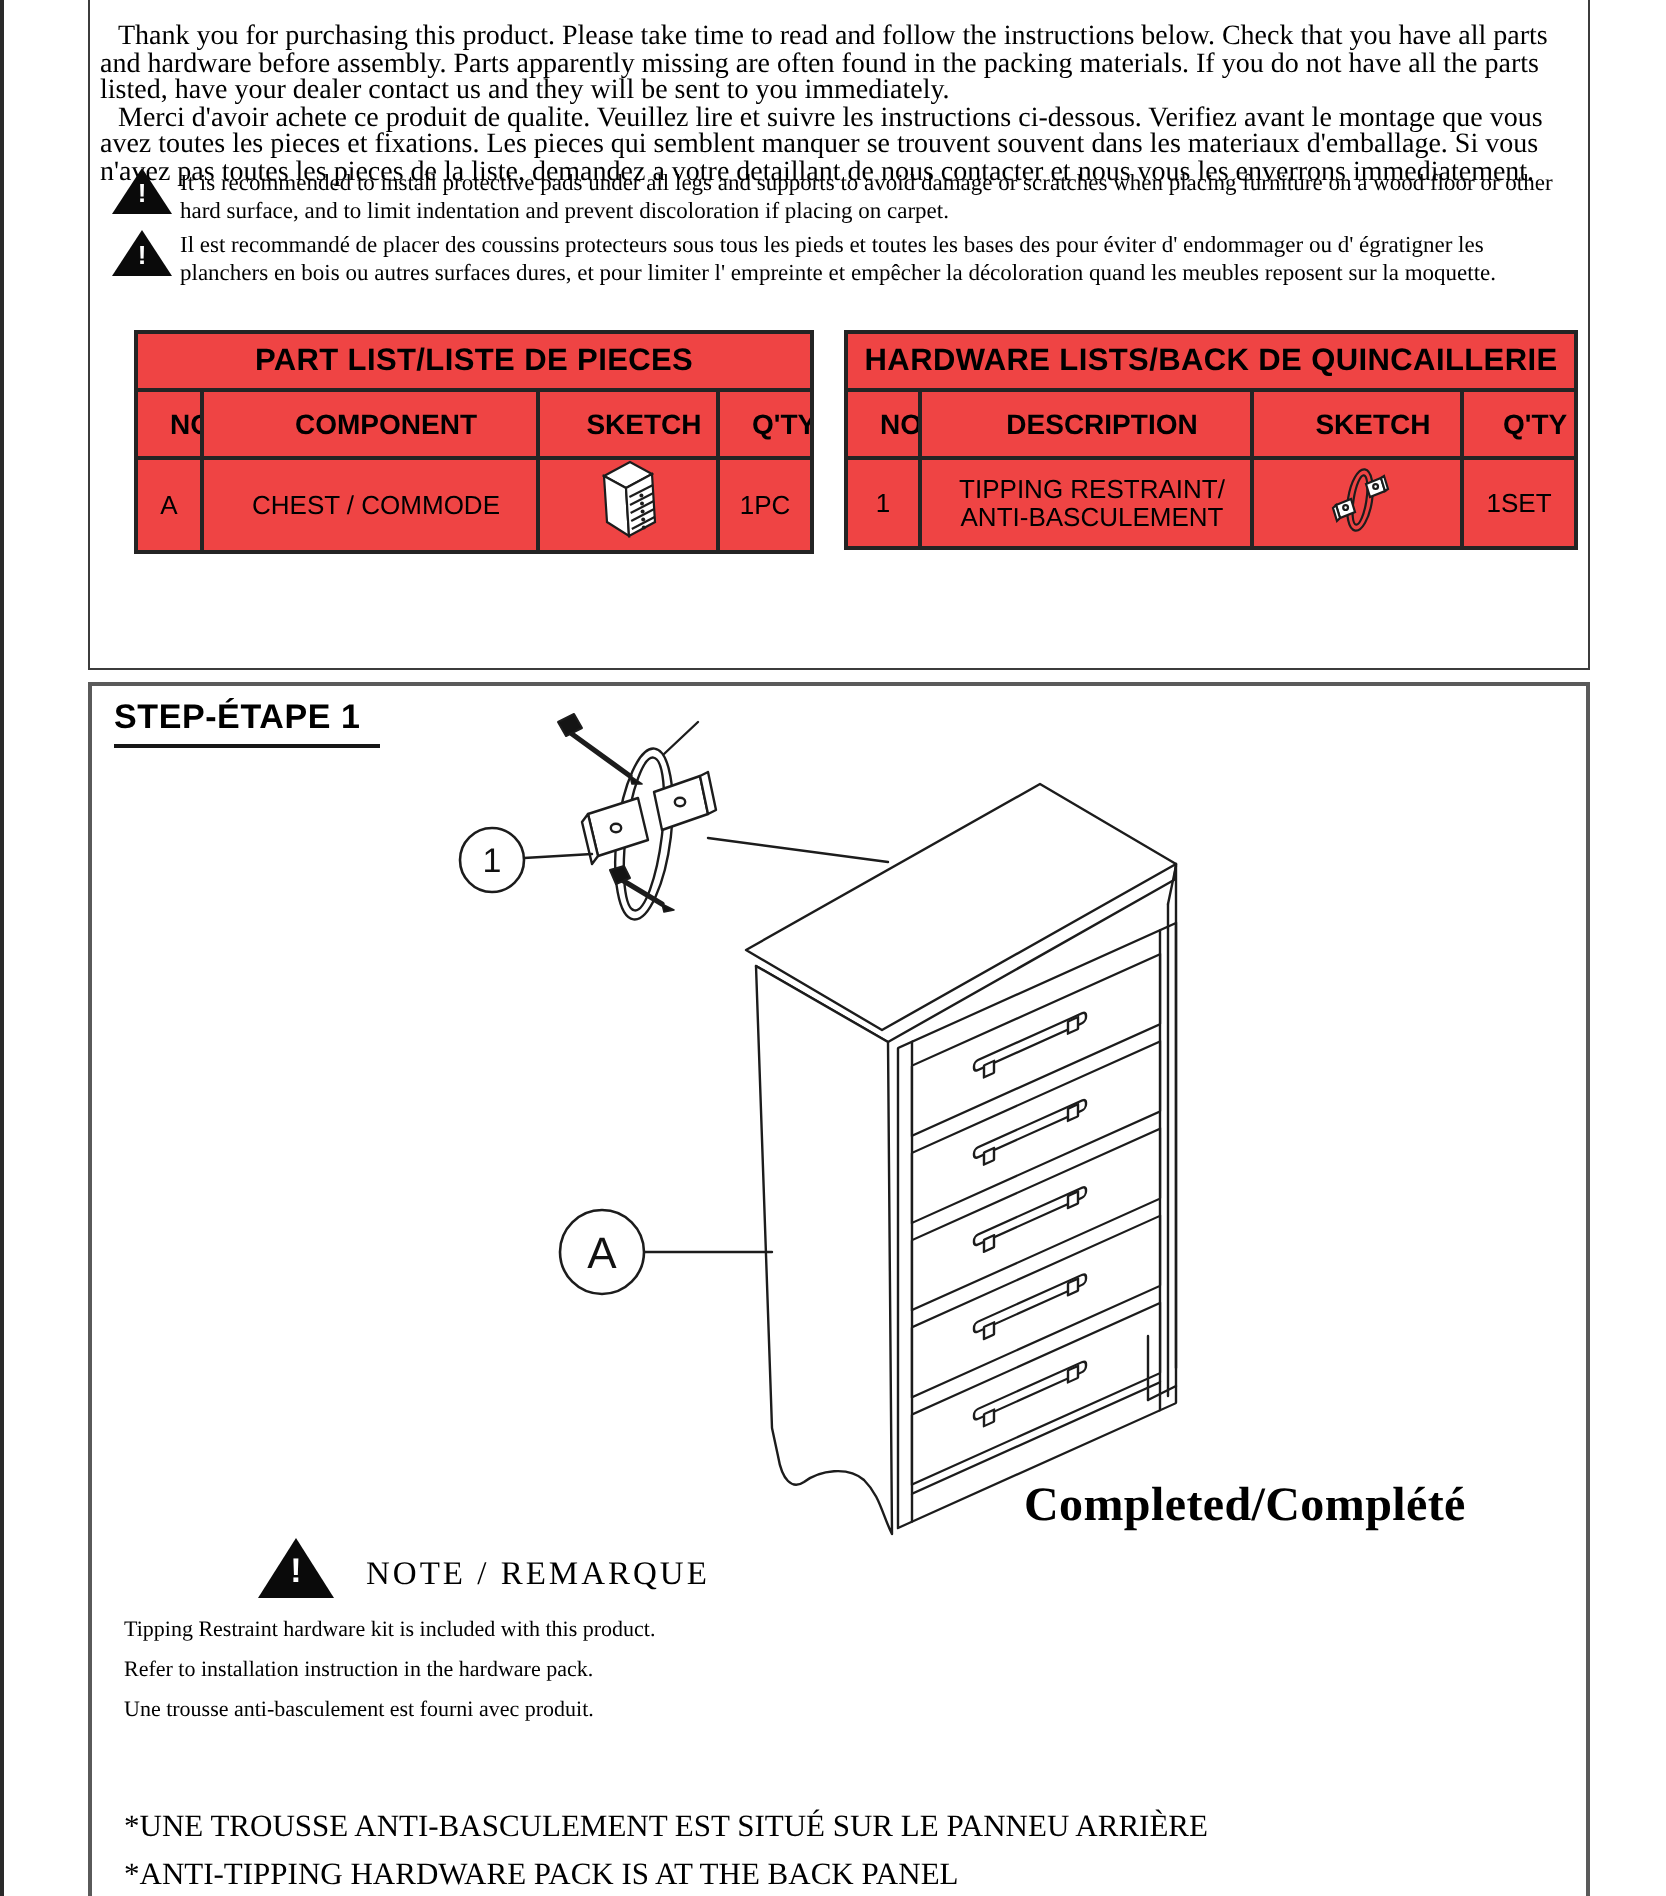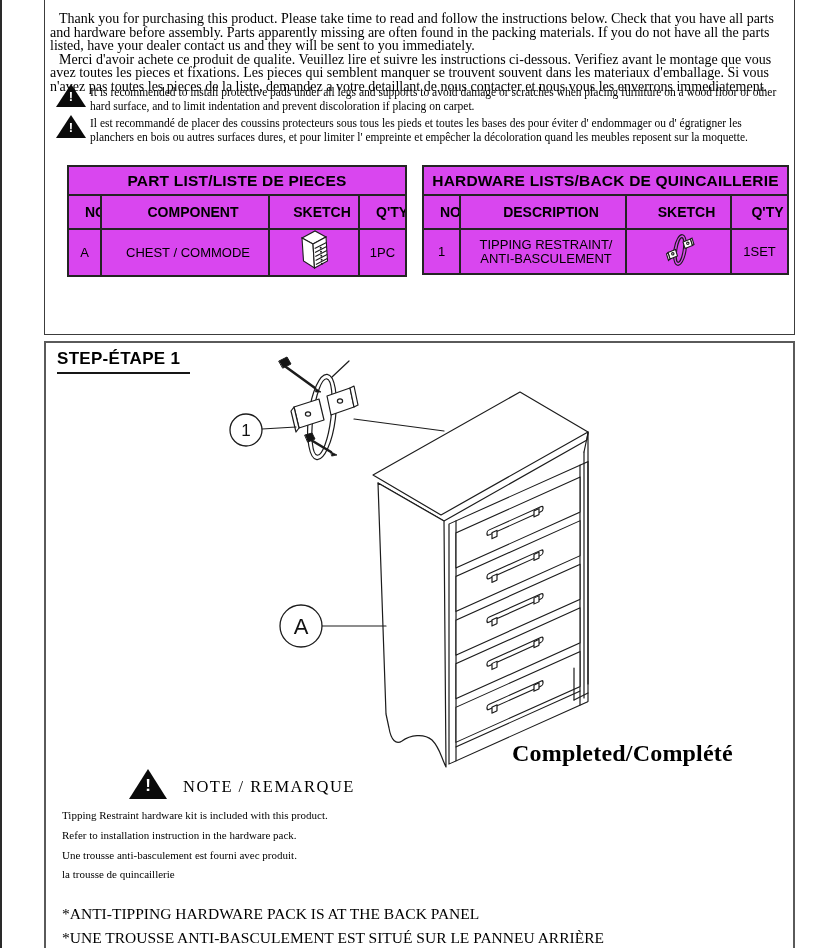--- a/index.html
+++ b/index.html
@@ -29,21 +29,21 @@
   .tri { position:relative; flex:0 0 auto; background:#0a0a0a;
     clip-path: polygon(50% 0, 100% 100%, 0 100%); margin-right:4px; }
   .tri-sm { width:30px; height:23px; }
   .tri-lg { width:38px; height:30px; }
   .tri .bang { position:absolute; left:0; right:0; top:4px; bottom:0;
     color:#fff; text-align:center; font-family:"Liberation Sans",sans-serif;
     font-size:13px; line-height:18px; font-weight:bold; }
   .tri-lg .bang { font-size:17px; line-height:22px; top:6px; }
 
   table.itable { position:absolute; border-collapse:collapse; table-layout:fixed;
-    font-family:"Liberation Sans",sans-serif; background:#d946ef; }
+    font-family:"Liberation Sans",sans-serif; background:#ef4444; }
   table.itable td { border:2px solid #242424; text-align:center; vertical-align:middle;
     overflow:hidden; }
   tr.t-title td { height:29px; font-weight:bold; font-size:15.5px; letter-spacing:0.2px; }
   tr.t-head td { height:34px; font-weight:bold; font-size:14px;padding-left:16px; }
   tr.t-data td { height:34px; font-size:13px; }
   td.cl { text-align:left; padding-left:6px; }
   td.desc { font-size:12px; line-height:14px; }
 
   .step-h { left:57px; top:349px; font-family:"Liberation Sans",sans-serif;
     font-weight:bold; font-size:17px; letter-spacing:0.3px;
@@ -284,21 +284,20 @@
 
   <div class="abs tri tri-lg note-tri">
     <div class="bang">!</div>
   </div>
   <div class="abs note-head">NOTE / REMARQUE</div>
 
   <div class="abs note-lines">
     <div>Tipping Restraint hardware kit is included with this product.</div>
     <div>Refer to installation instruction in the hardware pack.</div>
     <div>Une trousse anti-basculement est fourni avec produit.</div>
-    <div>la trousse de quincaillerie</div>
   </div>
 
   <div class="abs foot-lines">
+    <div>*UNE TROUSSE ANTI-BASCULEMENT EST SITUÉ SUR LE PANNEU ARRIÈRE</div>
     <div>*ANTI-TIPPING HARDWARE PACK IS AT THE BACK PANEL</div>
-    <div>*UNE TROUSSE ANTI-BASCULEMENT EST SITUÉ SUR LE PANNEU ARRIÈRE</div>
   </div>
 
 </div>
 
 </body></html>

